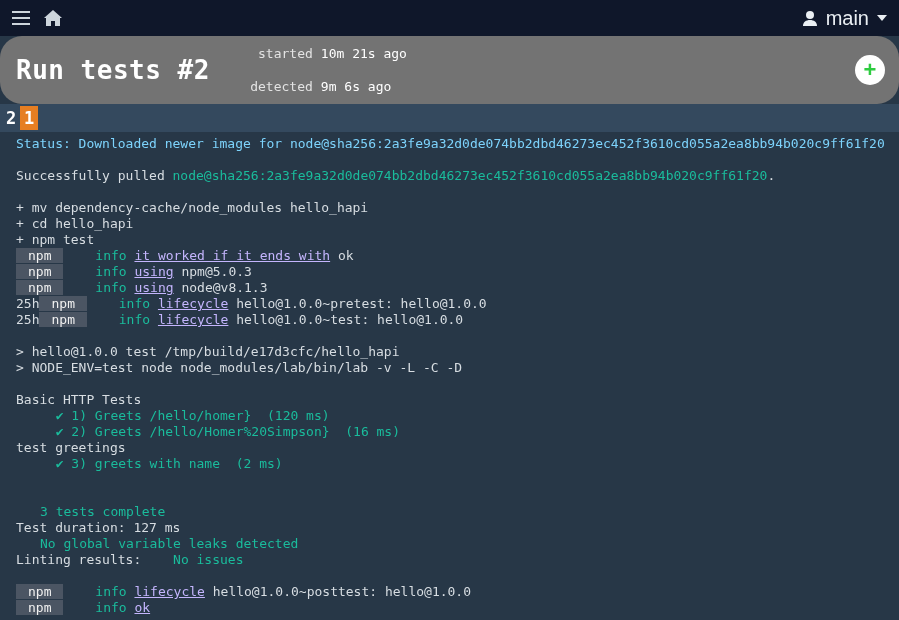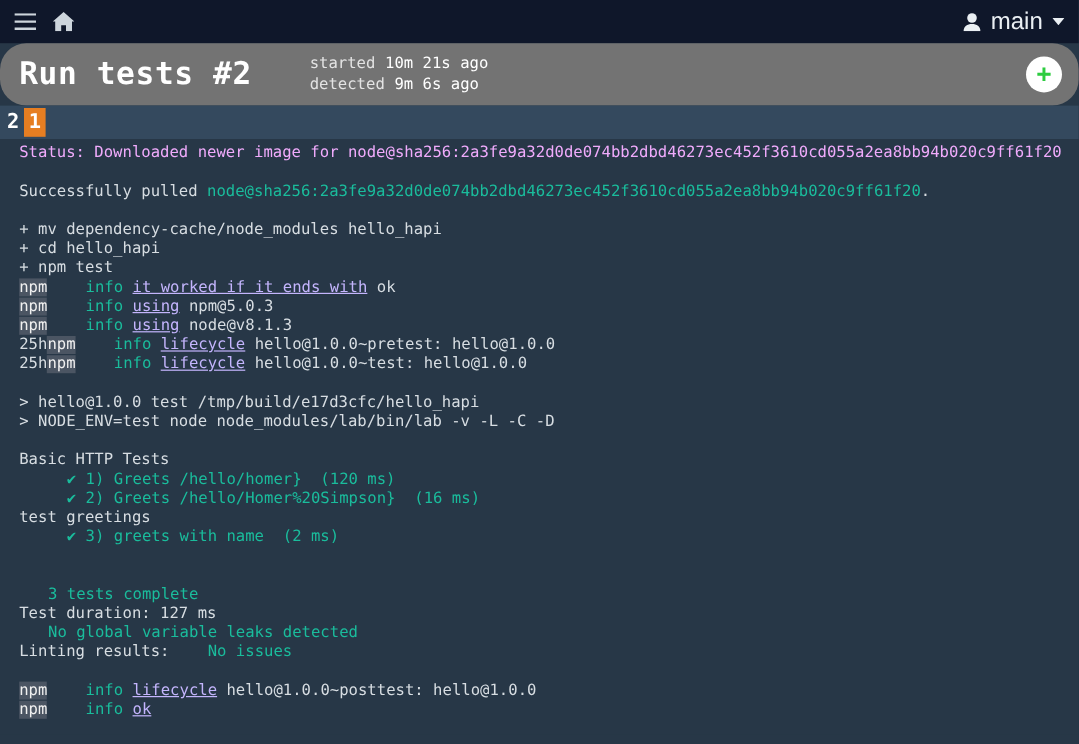--- a/index.html
+++ b/index.html
@@ -29,21 +29,21 @@
     gap: 40px;
     border-radius: 22px;
   }
   .banner-title {
     font-family: "DejaVu Sans Mono","Menlo","Consolas",monospace;
     font-size: 26px;
     font-weight: 700;
     color: #ffffff;
     letter-spacing: 0.5px;
   }
-  .banner-meta { display: flex; flex-direction: column; gap: 2px; align-items: center; }
+  .banner-meta { display: flex; flex-direction: column; gap: 18px; }
   .meta-row { display: flex; gap: 8px; font-family: monospace; font-size: 13px; }
   .meta-label { color: rgba(255,255,255,0.8); width: 63px; text-align: right; }
   .meta-value { color: #ffffff; }
   .banner-spacer { flex: 1; }
   .plus-circle {
     width: 30px; height: 30px; border-radius: 50%;
     background: #ffffff; color: #2ecc40;
     display: flex; align-items: center; justify-content: center;
     font-weight: 900; font-size: 22px;
     cursor: pointer;
@@ -67,24 +67,24 @@
     background: #273747;
     font-family: "DejaVu Sans Mono","Menlo","Consolas","Courier New",monospace;
     font-size: 13px;
     line-height: 16px;
     padding: 4px 16px 10px 16px;
     white-space: pre;
     color: #d7dde2;
     height: calc(620px - 36px - 60px - 28px);
     overflow: hidden;
   }
-  .c-dim { color: #f0abfc; }
+  .c-dim { color: #7dd3fc; }
   .c-green { color: #1abc9c; padding-left: 24px; }
   .c-purple { color: #c4b5fd; text-decoration: underline; }
-  .npm-tag { background: #4b5563; color: #f0f0f0; padding: 0 0; }
+  .npm-tag { background: #4b5563; color: #f0f0f0; padding: 0 12px; }
   .c-link { color: #1abc9c; }
   svg { display: block; }
 </style>
 </head>
 <body>
 
 <div class="topbar">
   <div class="topbar-left">
     <span class="icon-btn">
       <svg width="18" height="14" viewBox="0 0 18 14">

